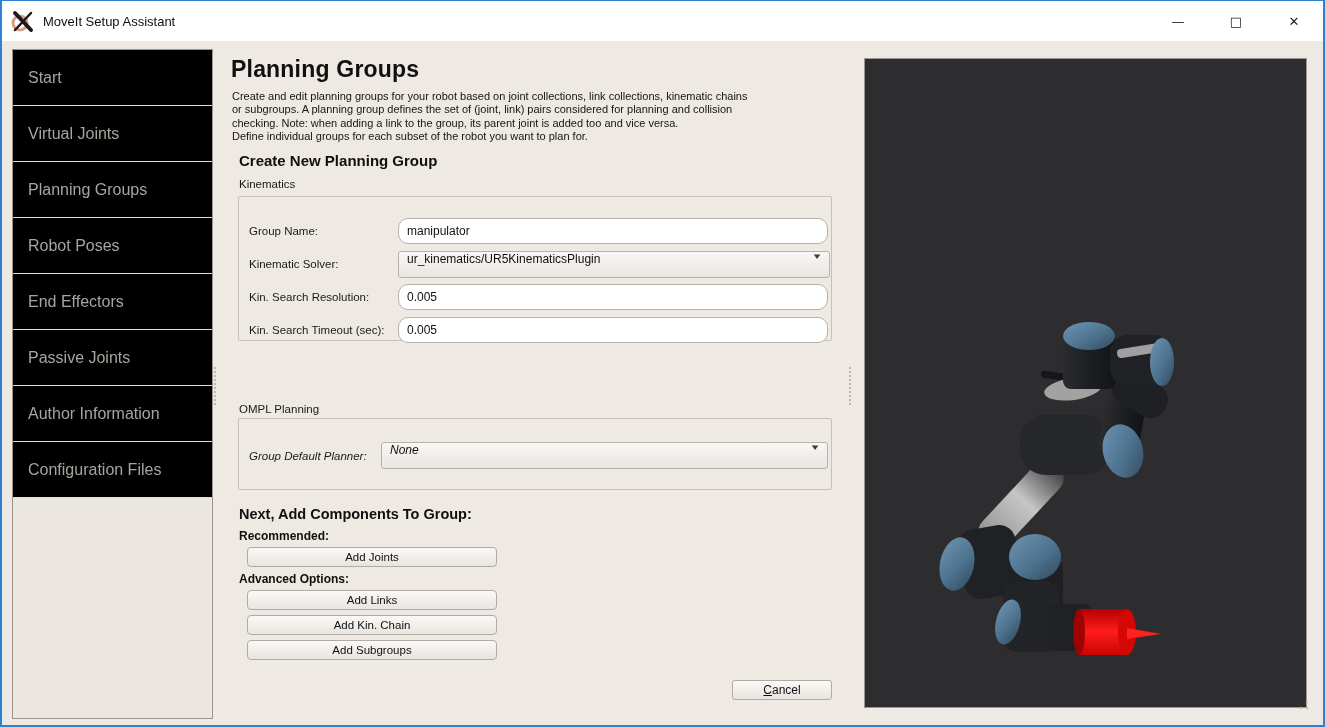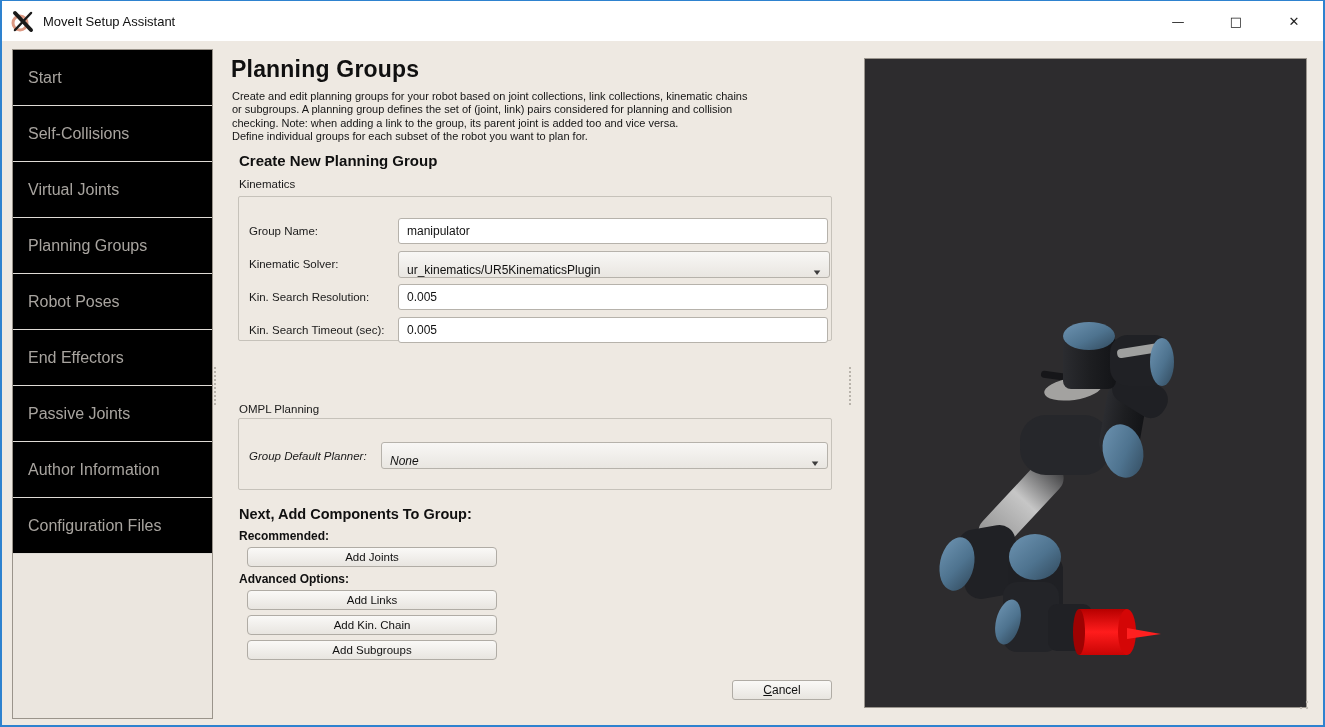--- a/index.html
+++ b/index.html
@@ -57,29 +57,29 @@
     position:absolute; left:7px; width:594px;
     border:1px solid #c6c2ba; border-radius:2px; background:#eee9e2;
   }
   .frow { position:absolute; left:0; width:100%; height:26px; }
   .frow .flabel {
     position:absolute; left:10px; top:0; height:26px; display:flex; align-items:center;
     font-size:11.5px; color:#1a1a1a;
   }
   .tinput {
     position:absolute; left:159px; top:0; width:430px; height:26px;
-    border:1px solid #b6b2ab; border-radius:3px; background:#ffffff;
+    border:1px solid #b6b2ab; border-radius:10px; background:#ffffff;
     font-family:"Liberation Sans",sans-serif; font-size:12px; color:#111;
     padding:0 8px; outline:none;
   }
   .combo {
     position:absolute; top:0; height:27px;
     border:1px solid #b6b2ab; border-radius:3px;
     background:linear-gradient(#f8f7f5,#e9e6e1);
-    display:flex; align-items:flex-end; padding:0 8px;
+    display:flex; align-items:flex-start; padding:0 8px;
     font-size:12px; color:#111;
   }
   .combo .combo-arrow {
     margin-left:auto; font-size:8px; color:#3c3c3c; transform:scaleX(1.4);
   }
   .sect-heading { position:absolute; left:8px; font-size:14.5px; font-weight:bold; color:#101010; }
   .sub-heading { position:absolute; left:8px; font-size:12px; font-weight:bold; color:#101010;text-align:right; }
   .btn {
     position:absolute; left:16px; width:250px; height:20px;
     border:1px solid #b0aca5; border-radius:4px;
@@ -127,23 +127,20 @@
       <div class="win-btn">□</div>
       <div class="win-btn">✕</div>
     </div>
   </div>
 
   <div class="sidebar">
     <div class="sidebar-item">
         <span>Start</span>
       </div>
     <div class="sidebar-item">
-        <span>Self-Collisions</span>
-      </div>
-    <div class="sidebar-item">
         <span>Virtual Joints</span>
       </div>
     <div class="sidebar-item">
         <span>Planning Groups</span>
       </div>
     <div class="sidebar-item">
         <span>Robot Poses</span>
       </div>
     <div class="sidebar-item">
         <span>End Effectors</span>

